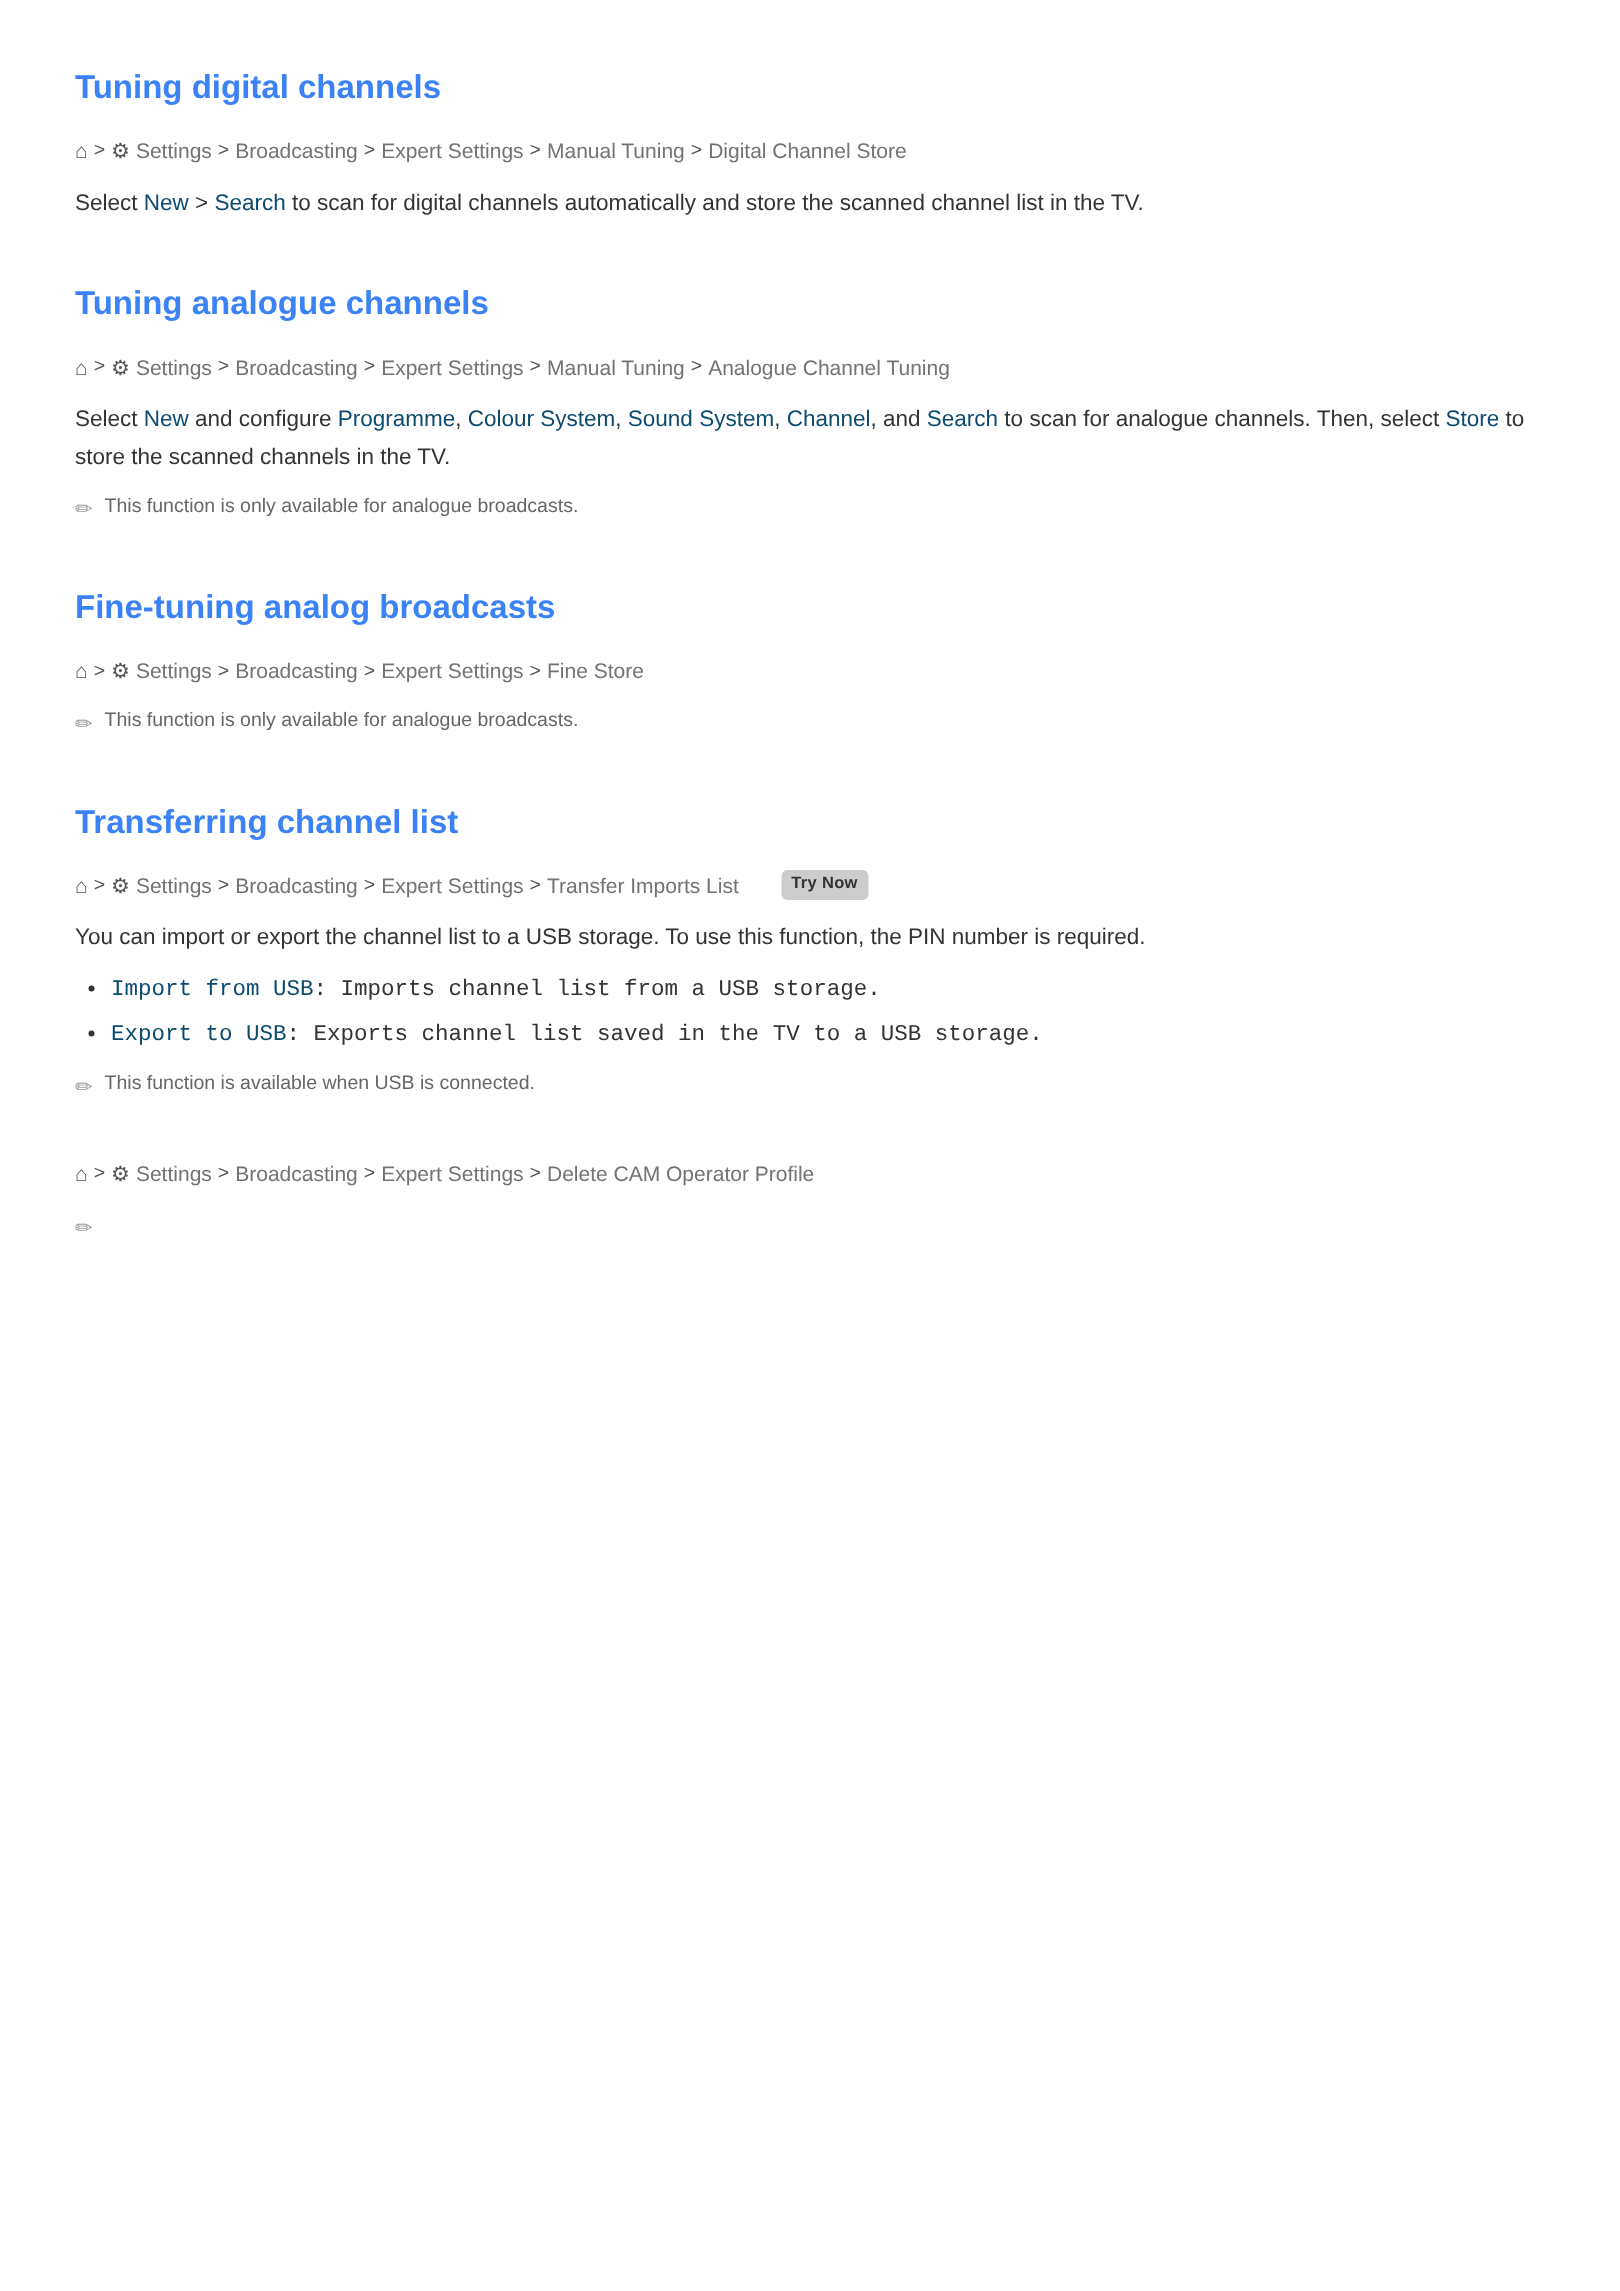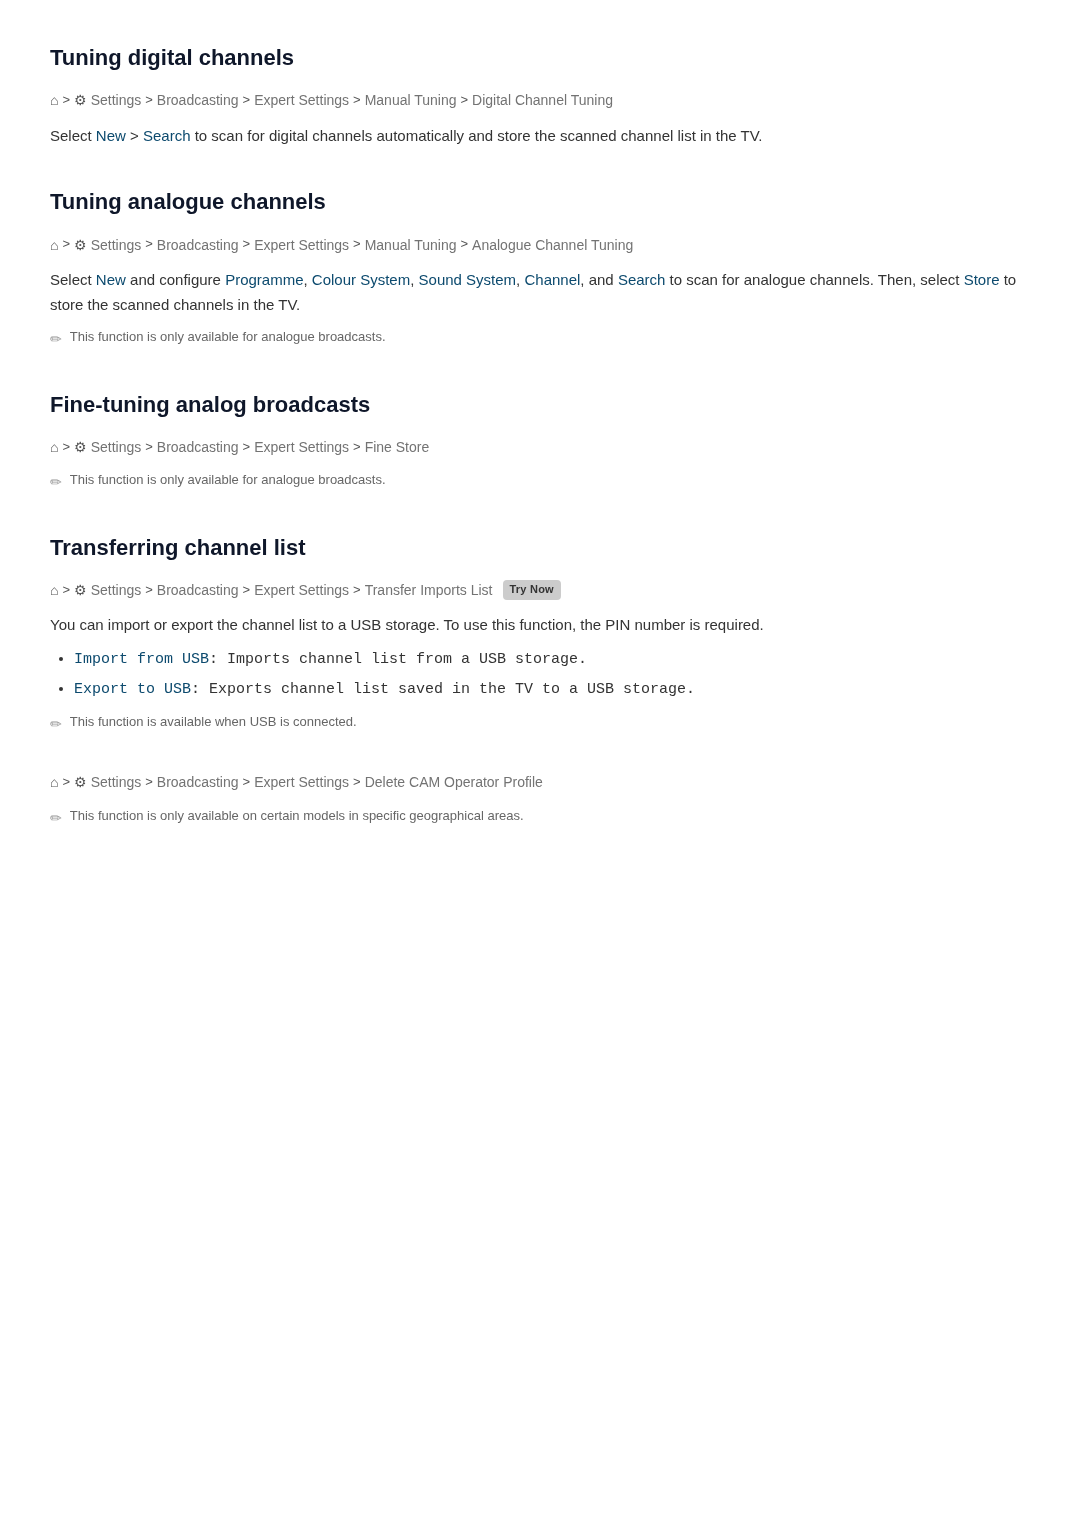--- a/index.html
+++ b/index.html
@@ -13,21 +13,21 @@
       max-width: 1080px;
     }
 
     .section {
       margin-bottom: 36px;
     }
 
     .section-title {
       font-size: 22px;
       font-weight: 600;
-      color: #0f172a;
+      color: #3b82f6;
       margin-bottom: 14px;
     }
 
     .breadcrumb {
       display: flex;
       align-items: center;
       flex-wrap: wrap;
       gap: 4px;
       font-size: 14px;
       margin-bottom: 12px;
@@ -91,21 +91,21 @@
     }
 
     .try-now-badge {
       display: inline-block;
       background: #cccccc;
       color: #333;
       font-size: 11px;
       font-weight: 600;
       border-radius: 4px;
       padding: 1px 7px;
-      margin-left: 6px;
+      margin-left: 24px;
       vertical-align: middle;
       letter-spacing: 0.02em;
     }
   </style>
 </head>
 <body>
 
 <div id="app">
     <div class="section">
       <div class="section-title">Tuning digital channels</div>
@@ -114,21 +114,21 @@
         <span class="separator">&gt;</span>
         <span class="icon">⚙</span>
         <span class="link">Settings</span>
         <span class="separator">&gt;</span>
         <span class="link">Broadcasting</span>
         <span class="separator">&gt;</span>
         <span class="link">Expert Settings</span>
         <span class="separator">&gt;</span>
         <span class="link">Manual Tuning</span>
         <span class="separator">&gt;</span>
-        <span class="link">Digital Channel Tuning</span>
+        <span class="link">Digital Channel Store</span>
       </div>
       <p class="body-text">Select <span class="highlight">New</span> &gt; <span class="highlight">Search</span> to scan for digital channels automatically and store the scanned channel list in the TV.</p>
     </div>
     <div class="section">
       <div class="section-title">Tuning analogue channels</div>
       <div class="breadcrumb">
         <span class="icon">⌂</span>
         <span class="separator">&gt;</span>
         <span class="icon">⚙</span>
         <span class="link">Settings</span>
@@ -199,16 +199,15 @@
         <span class="link">Settings</span>
         <span class="separator">&gt;</span>
         <span class="link">Broadcasting</span>
         <span class="separator">&gt;</span>
         <span class="link">Expert Settings</span>
         <span class="separator">&gt;</span>
         <span class="link">Delete CAM Operator Profile</span>
       </div>
       <div class="note">
         <span class="pencil-icon">✏</span>
-        <span>This function is only available on certain models in specific geographical areas.</span>
       </div>
     </div>
   </div>
 
 </body></html>

